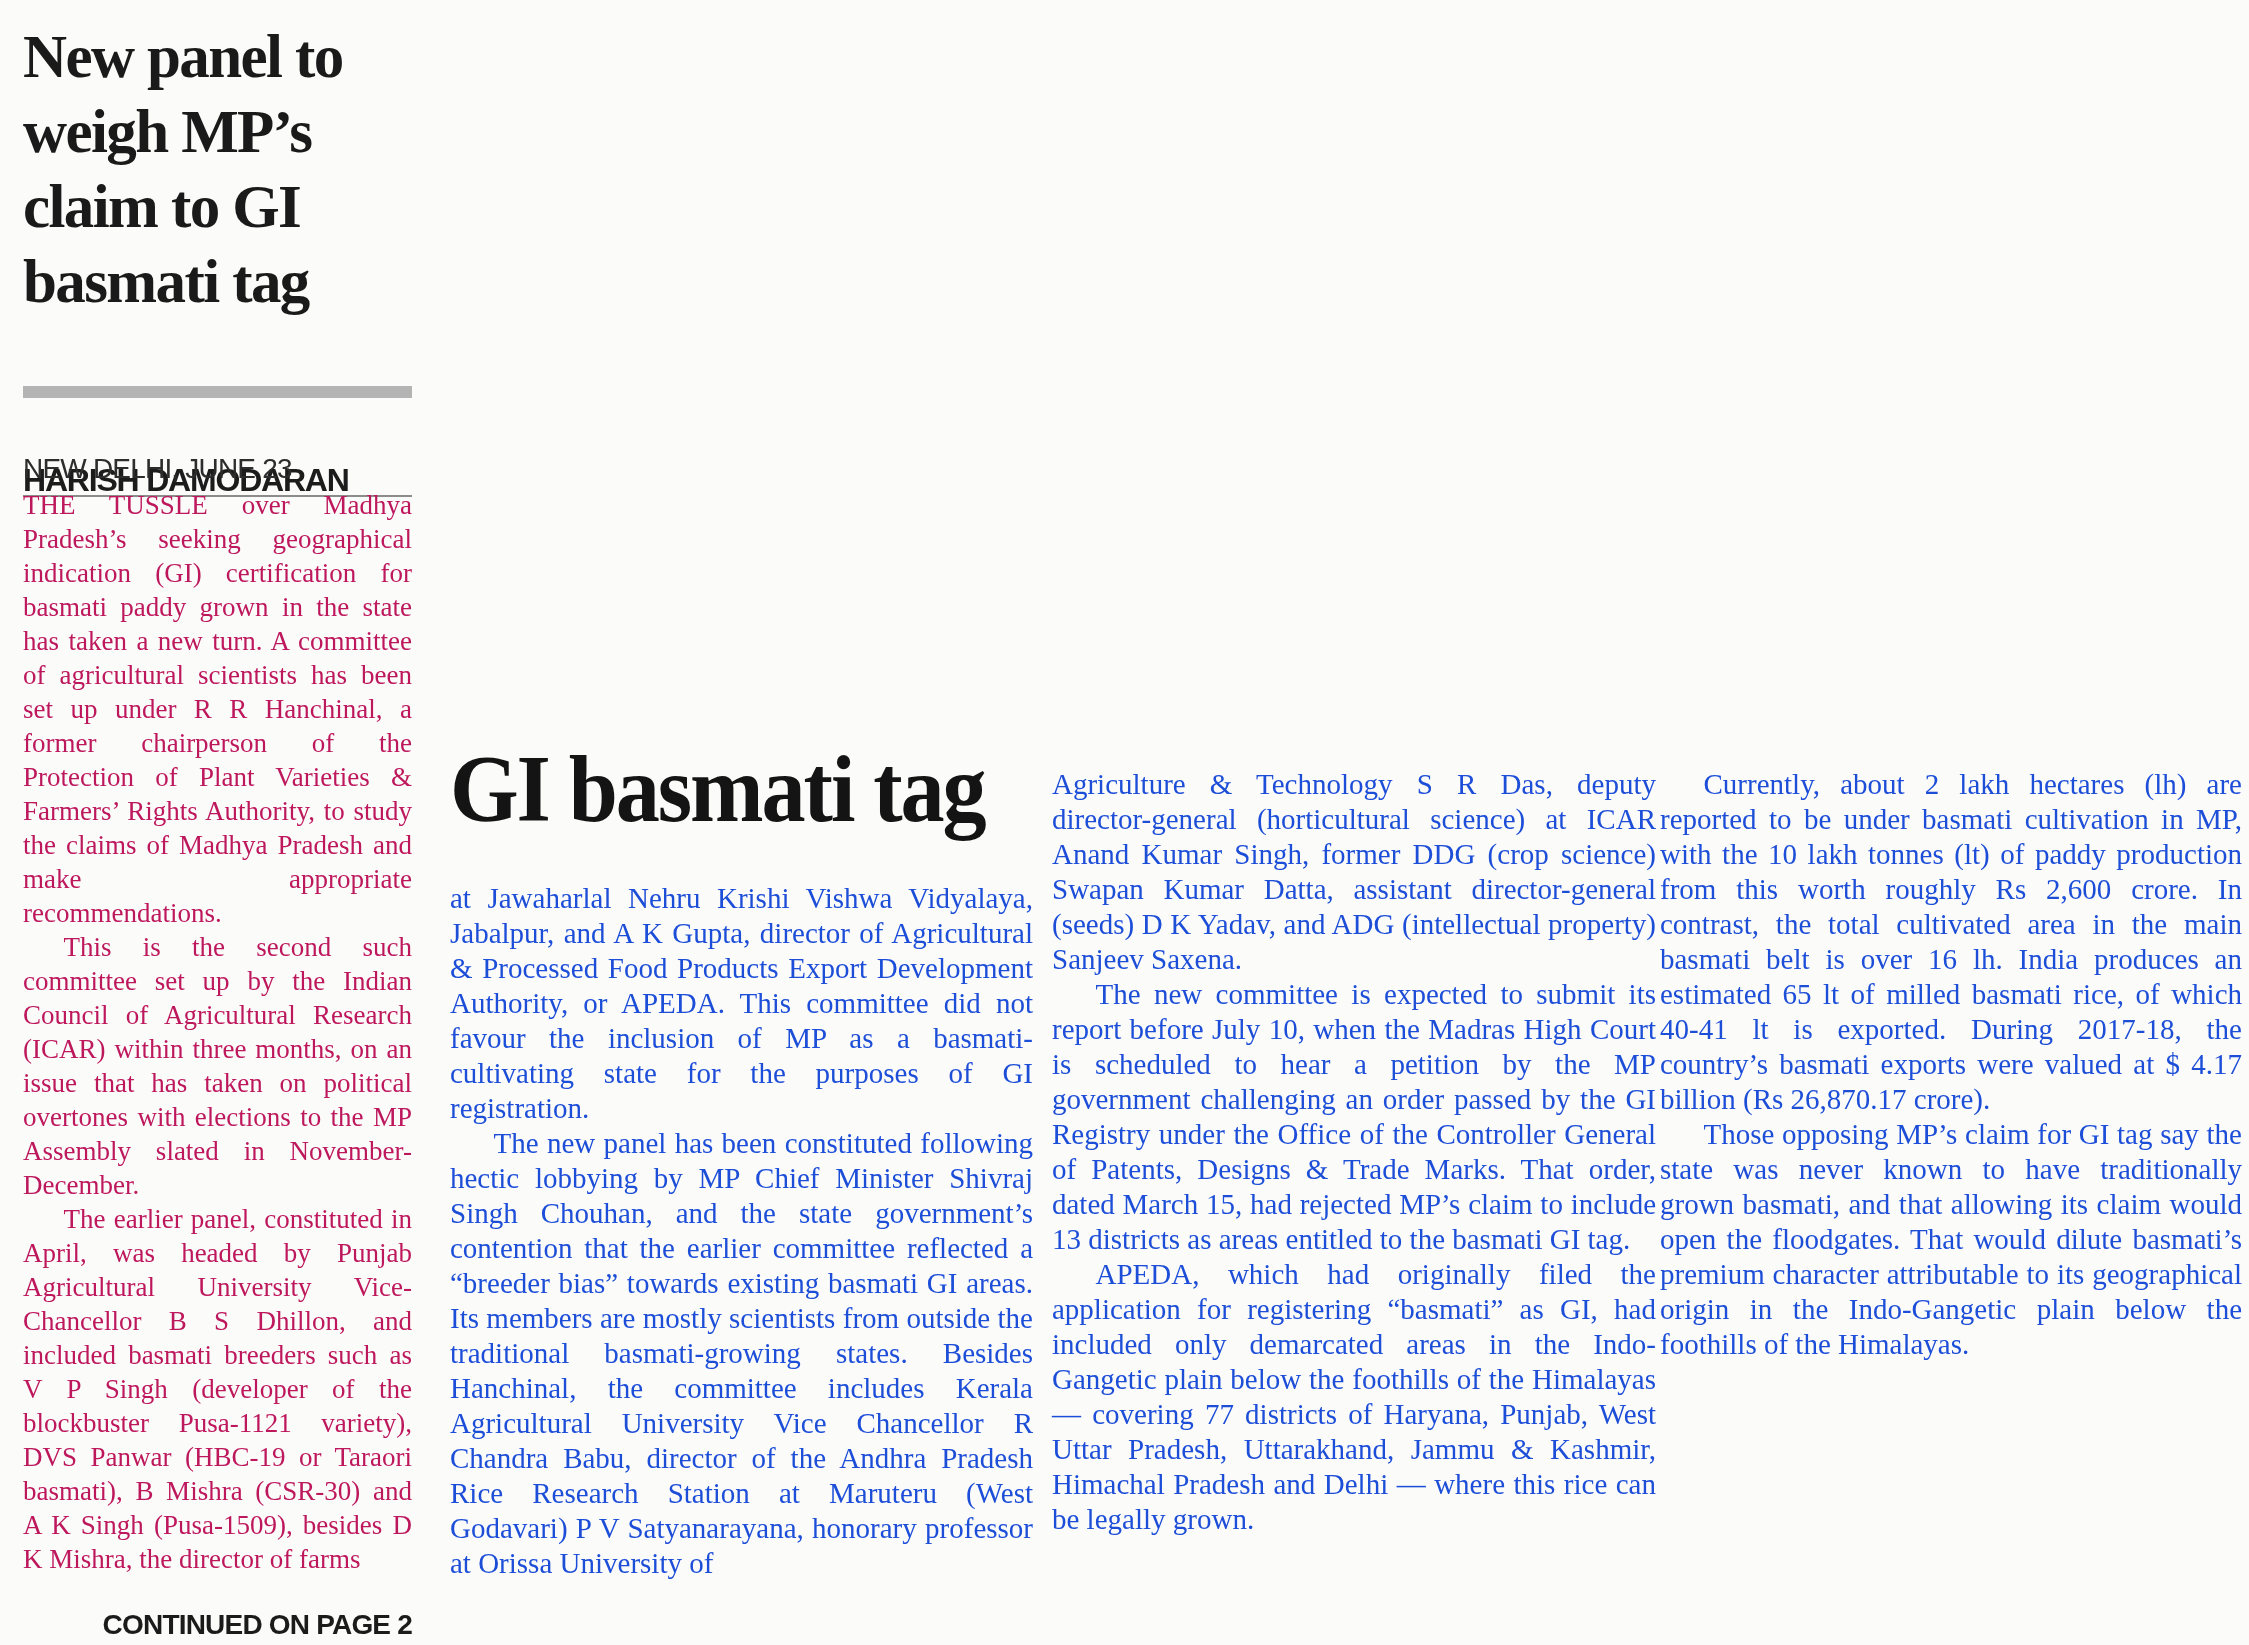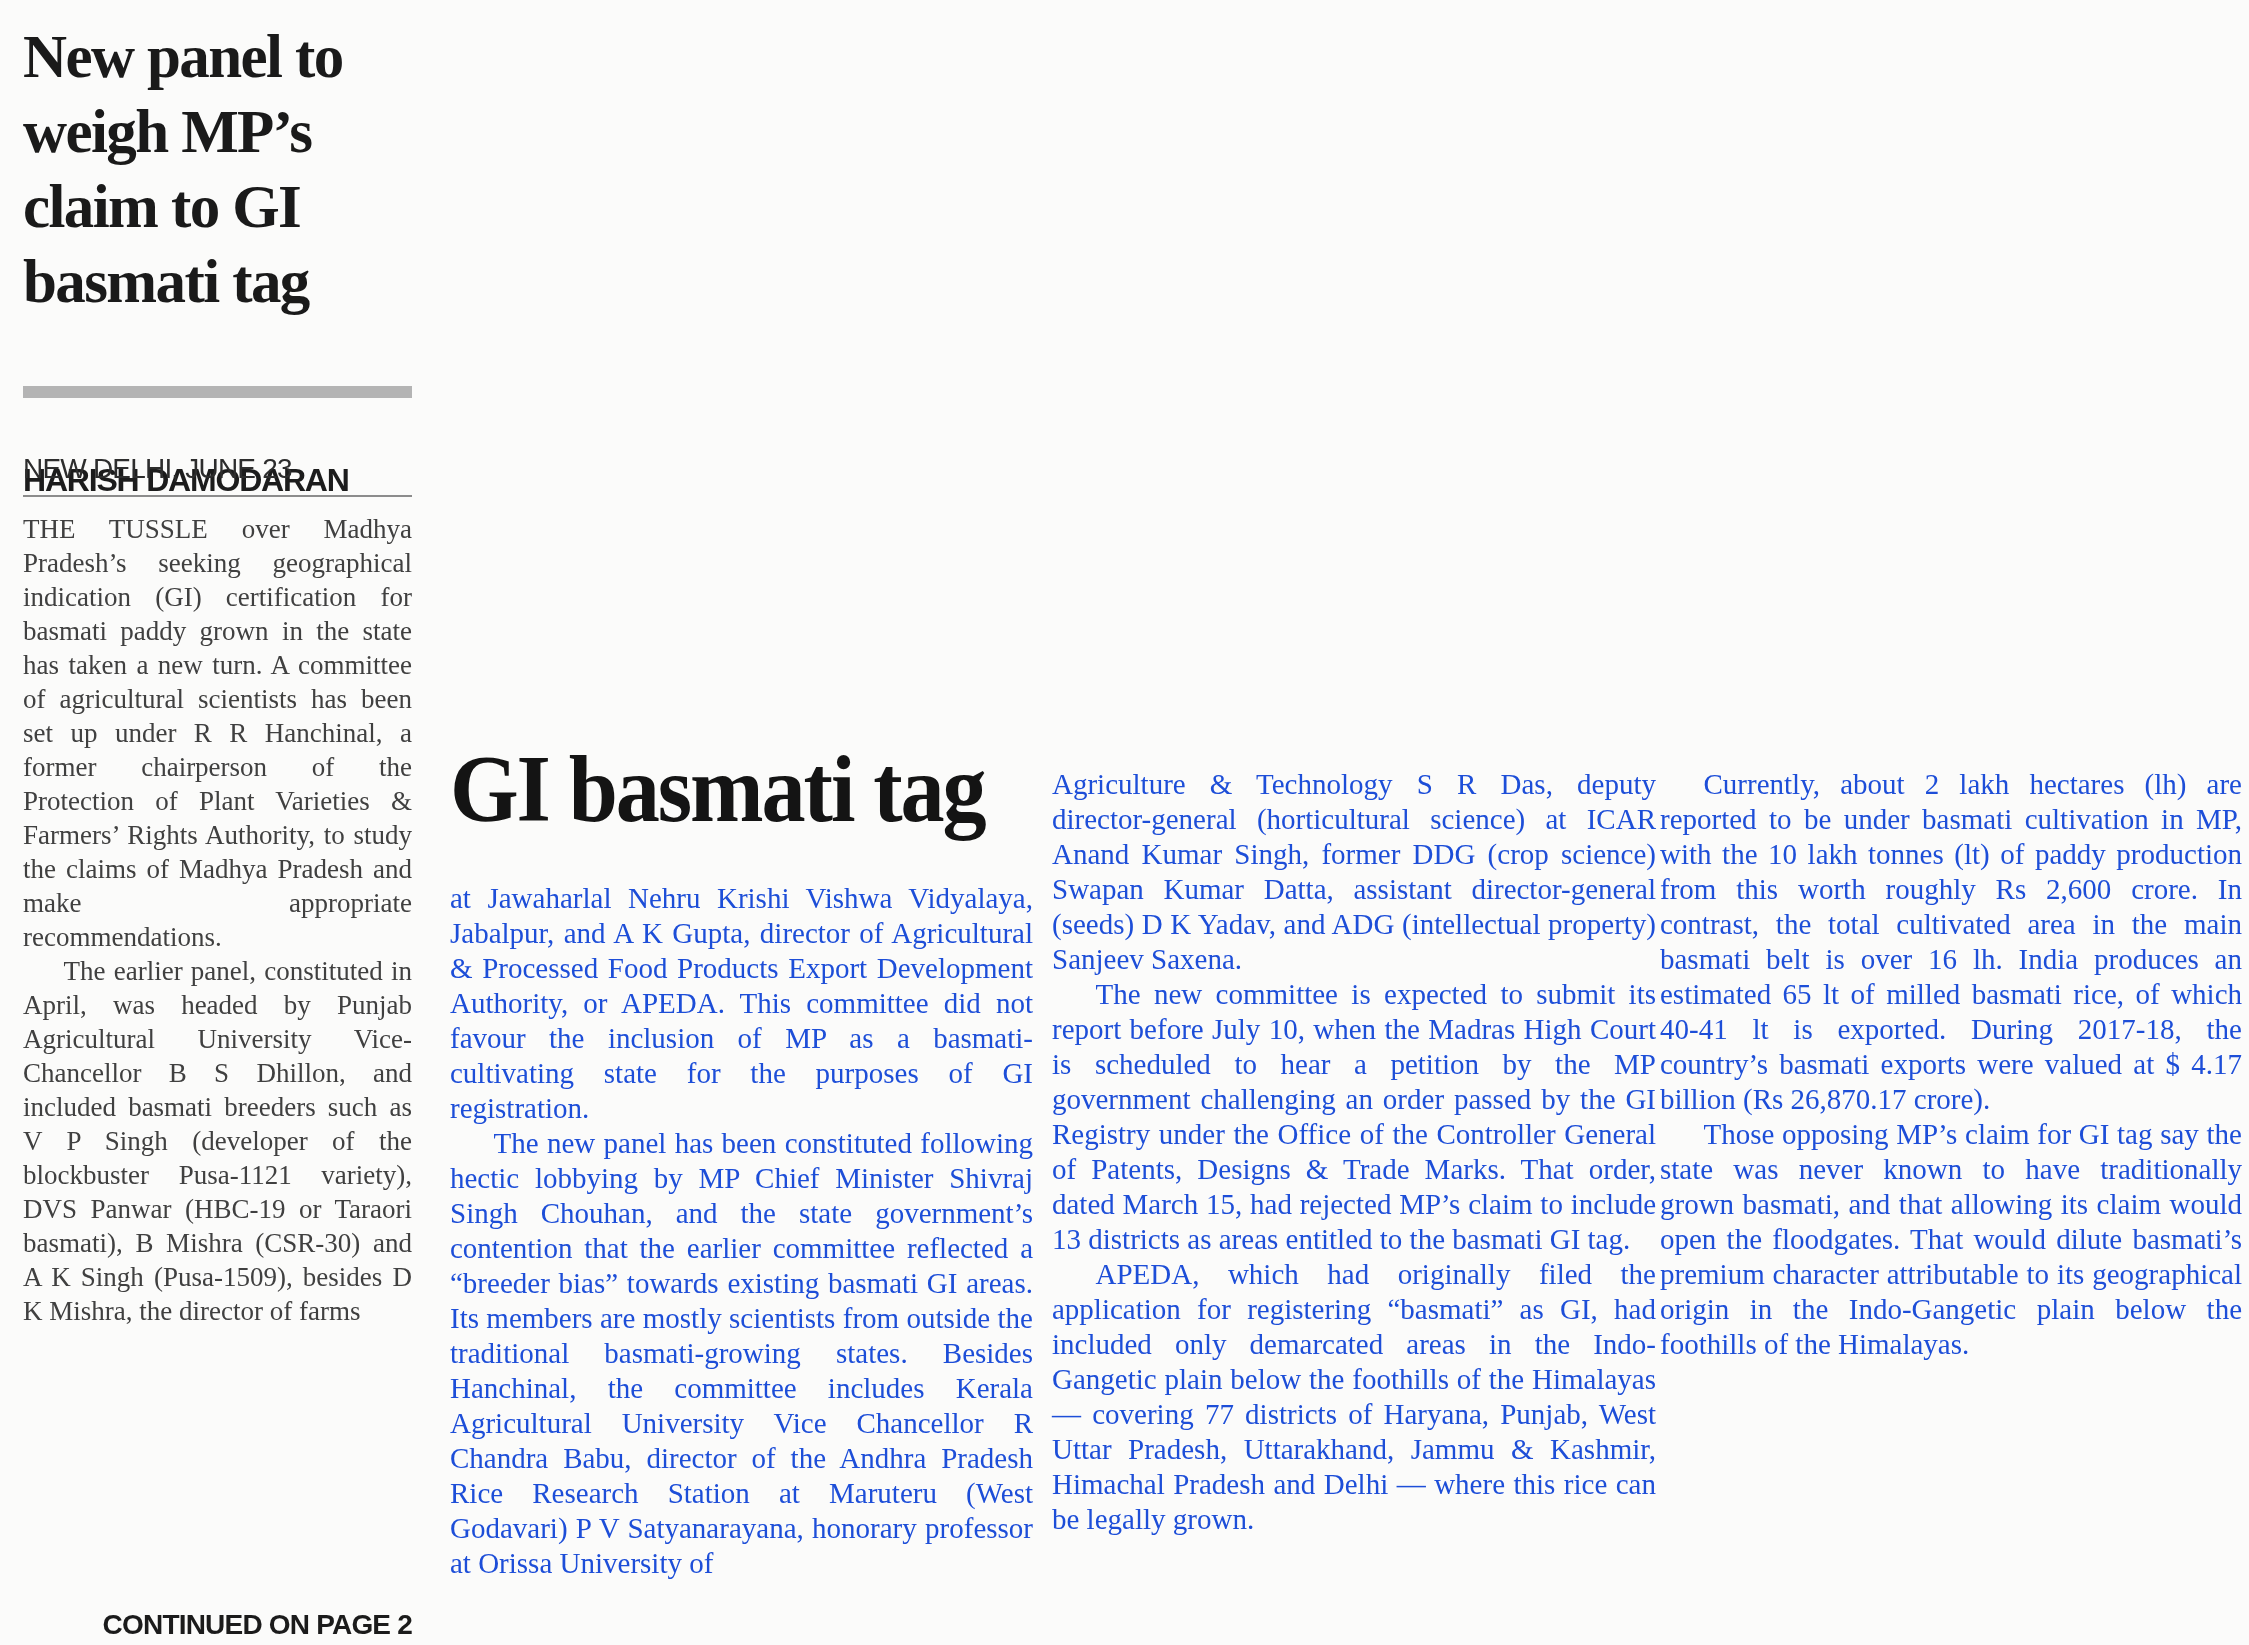--- a/index.html
+++ b/index.html
@@ -75,26 +75,26 @@
     position: absolute;
     left: 0;
     top: 495px;
     width: 389px;
     height: 0;
     border-top: 2.3px solid #8c8c8c;
   }
   .lead-body {
     position: absolute;
     left: 0;
-    top: 512px;
+    top: 488px;
     width: 389px;
     font-size: 27px;
     line-height: 34px;
     text-align: justify;
-    color: #404040;
+    color: #be185d;
   }
   .continued {
     position: absolute;
     left: 0;
     top: 1609px;
     width: 389px;
     text-align: right;
     font-family: "Liberation Sans", sans-serif;
     font-weight: 700;
     font-size: 28px;
@@ -146,20 +146,21 @@
     <div class="byline-bar"></div>
 
     <div class="byline">HARISH DAMODARAN</div>
 
     <div class="dateline">NEW DELHI, JUNE 23</div>
 
     <div class="dateline-rule"></div>
 
     <div class="lead-body indent-rest">
       <p class="para">THE TUSSLE over Madhya Pradesh’s seeking geographical indication (GI) certification for basmati paddy grown in the state has taken a new turn. A committee of agricultural scientists has been set up under R R Hanchinal, a former chairperson of the Protection of Plant Varieties &amp; Farmers’ Rights Authority, to study the claims of Madhya Pradesh and make appropriate recommendations.</p>
+      <p class="para">This is the second such committee set up by the Indian Council of Agricultural Research (ICAR) within three months, on an issue that has taken on political overtones with elections to the MP Assembly slated in November-December.</p>
       <p class="para">The earlier panel, constituted in April, was headed by Punjab Agricultural University Vice-Chancellor B S Dhillon, and included basmati breeders such as V P Singh (developer of the blockbuster Pusa-1121 variety), DVS Panwar (HBC-19 or Taraori basmati), B Mishra (CSR-30) and A K Singh (Pusa-1509), besides D K Mishra, the director of farms</p>
     </div>
 
     <div class="continued">CONTINUED ON PAGE 2</div>
   </section>
 
   <section>
     <h2 class="jump-headline">GI basmati tag</h2>
 
     <div class="jump-col jump-col-1 indent-rest">

